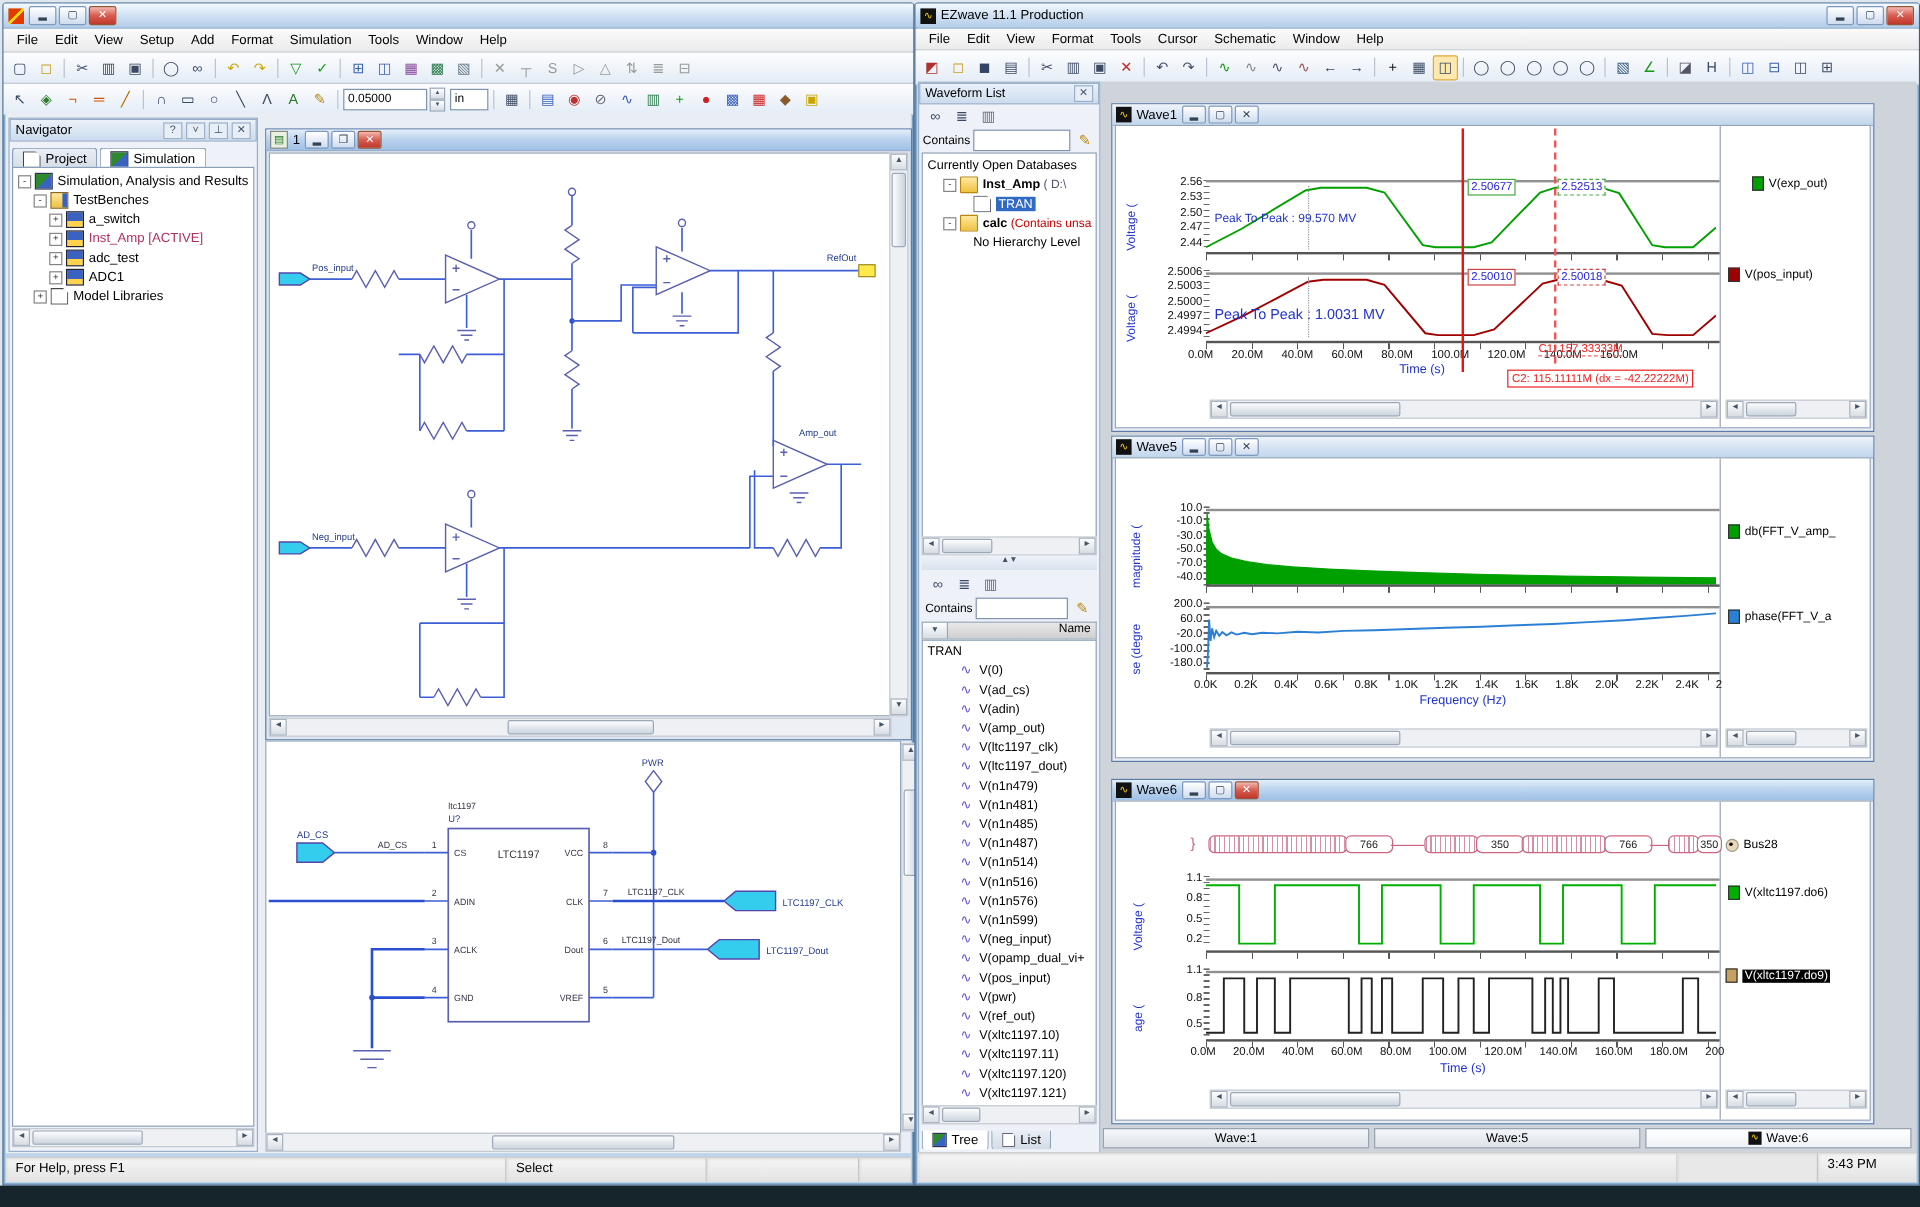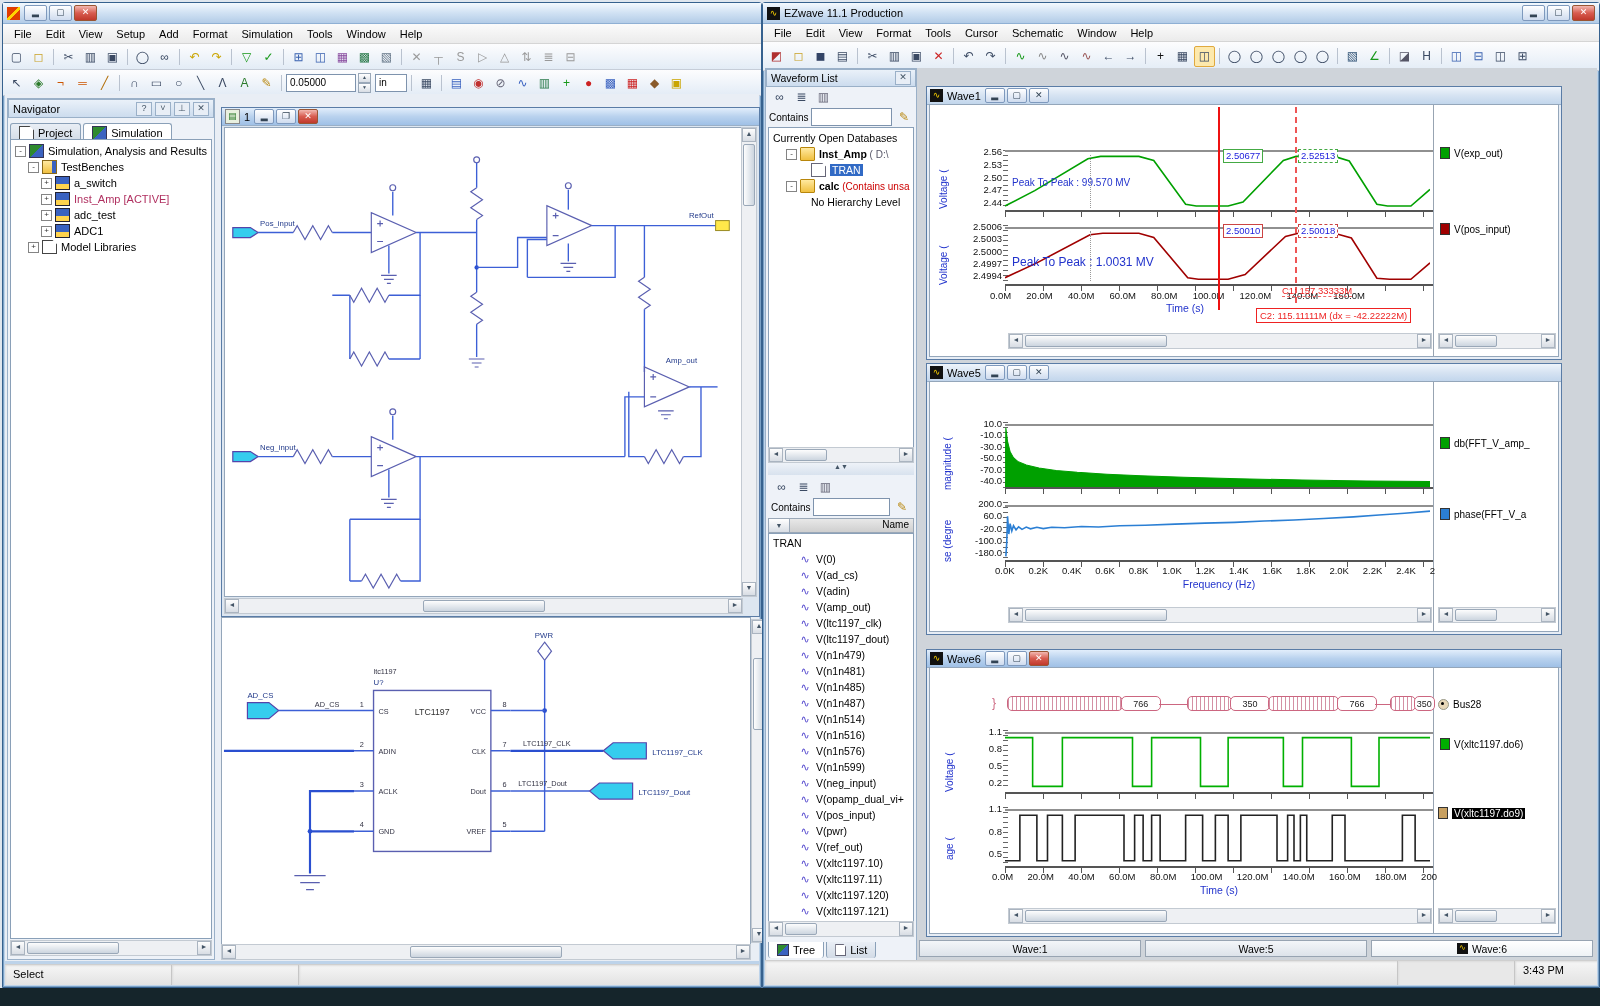--- a/index.html
+++ b/index.html
@@ -366,20 +366,21 @@
         <span class="sbthumbv" style="height:70px;margin-top:24px"></span>
         <span class="sbbtn" style="margin-top:auto">▼</span>
     </div>
     <div class="abs sbh" style="left:218px;top:941px;width:528px">
       <span class="sbbtn">◄</span>
         <span class="sbthumb" style="width:150px;margin:0 auto"></span>
         <span class="sbbtn">►</span>
     </div>
 
     <div class="abs statusbar" style="left:2px;right:2px;bottom:2px;height:20px">
+      <span class="scell" style="width:400px">For Help, press F1</span>
       <span class="scell" style="width:150px">Select</span>
       <span class="scell" style="width:110px"></span>
       <span class="scell" style="flex:1;border-right:none"></span>
     </div>
   </div>
 
   <div class="abs win" style="left:762px;top:2px;width:836px;height:984px">
     <div class="tbar">
       <span class="wicon">∿</span>
       <span class="t">EZwave 11.1 Production</span>
@@ -710,21 +711,21 @@
             <span>140.0M</span>
             <span>160.0M</span>
           </div>
         <div class="abs blue" style="left:75px;top:197px;width:360px;text-align:center;font-size:10.5px">Time (s)</div>
 
         <div class="abs vsolid" style="left:288px;top:2px;height:203px"></div>
         <div class="abs vdash" style="left:365px;top:2px;height:196px"></div>
         <div class="abs" style="left:352px;top:180px;color:#ee2222;font-size:9.5px;border-bottom:1px dashed #ee6666">C1: 157.33333M</div>
         <div class="abs" style="left:326px;top:203px;color:#ee2222;font-size:9.5px;border:1px solid #ee2222;background:#fff;padding:0 3px;line-height:13px">C2: 115.11111M (dx = -42.22222M)</div>
 
-        <div class="abs legend-item" style="left:510px;top:42px">
+        <div class="abs legend-item" style="left:530px;top:42px">
           <span class="lswatch" style="background:#00a000"></span>
           <span>V(exp_out)</span>
         </div>
         <div class="abs legend-item" style="left:510px;top:118px">
           <span class="lswatch" style="background:#a00000"></span>
           <span>V(pos_input)</span>
         </div>
 
         <div class="abs sbh" style="left:78px;top:228px;width:422px">
           <span class="sbbtn">◄</span>

